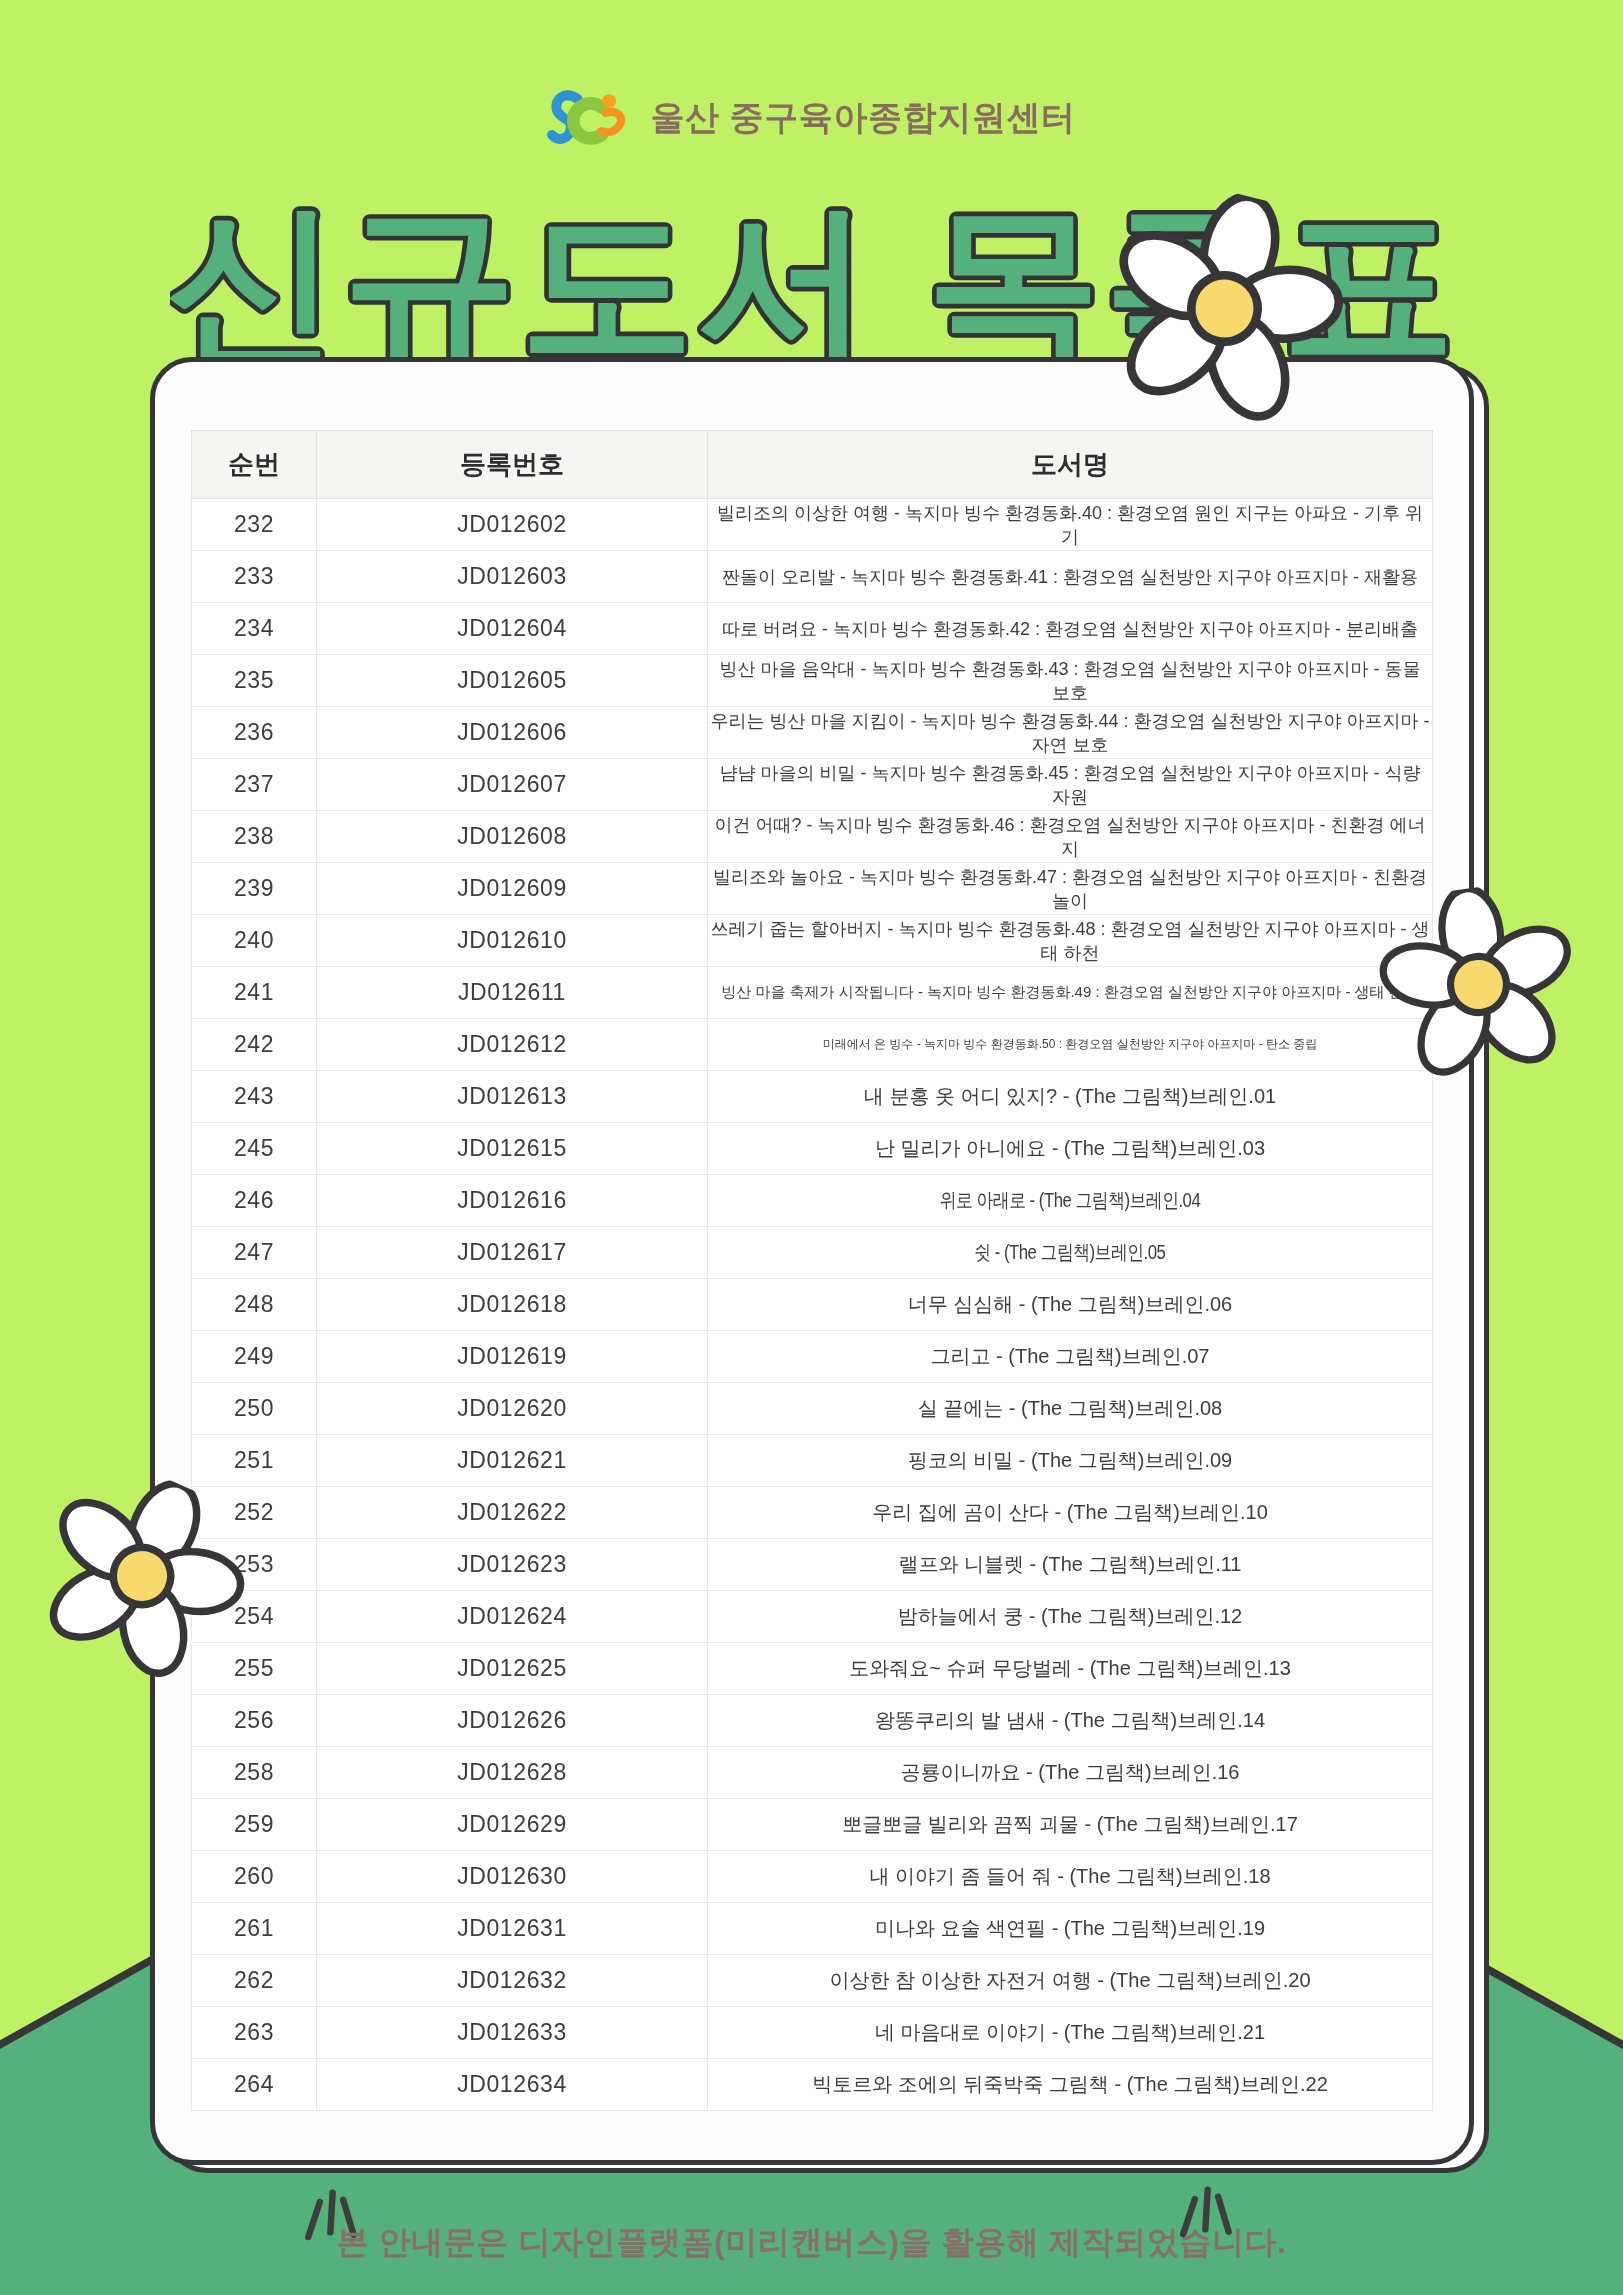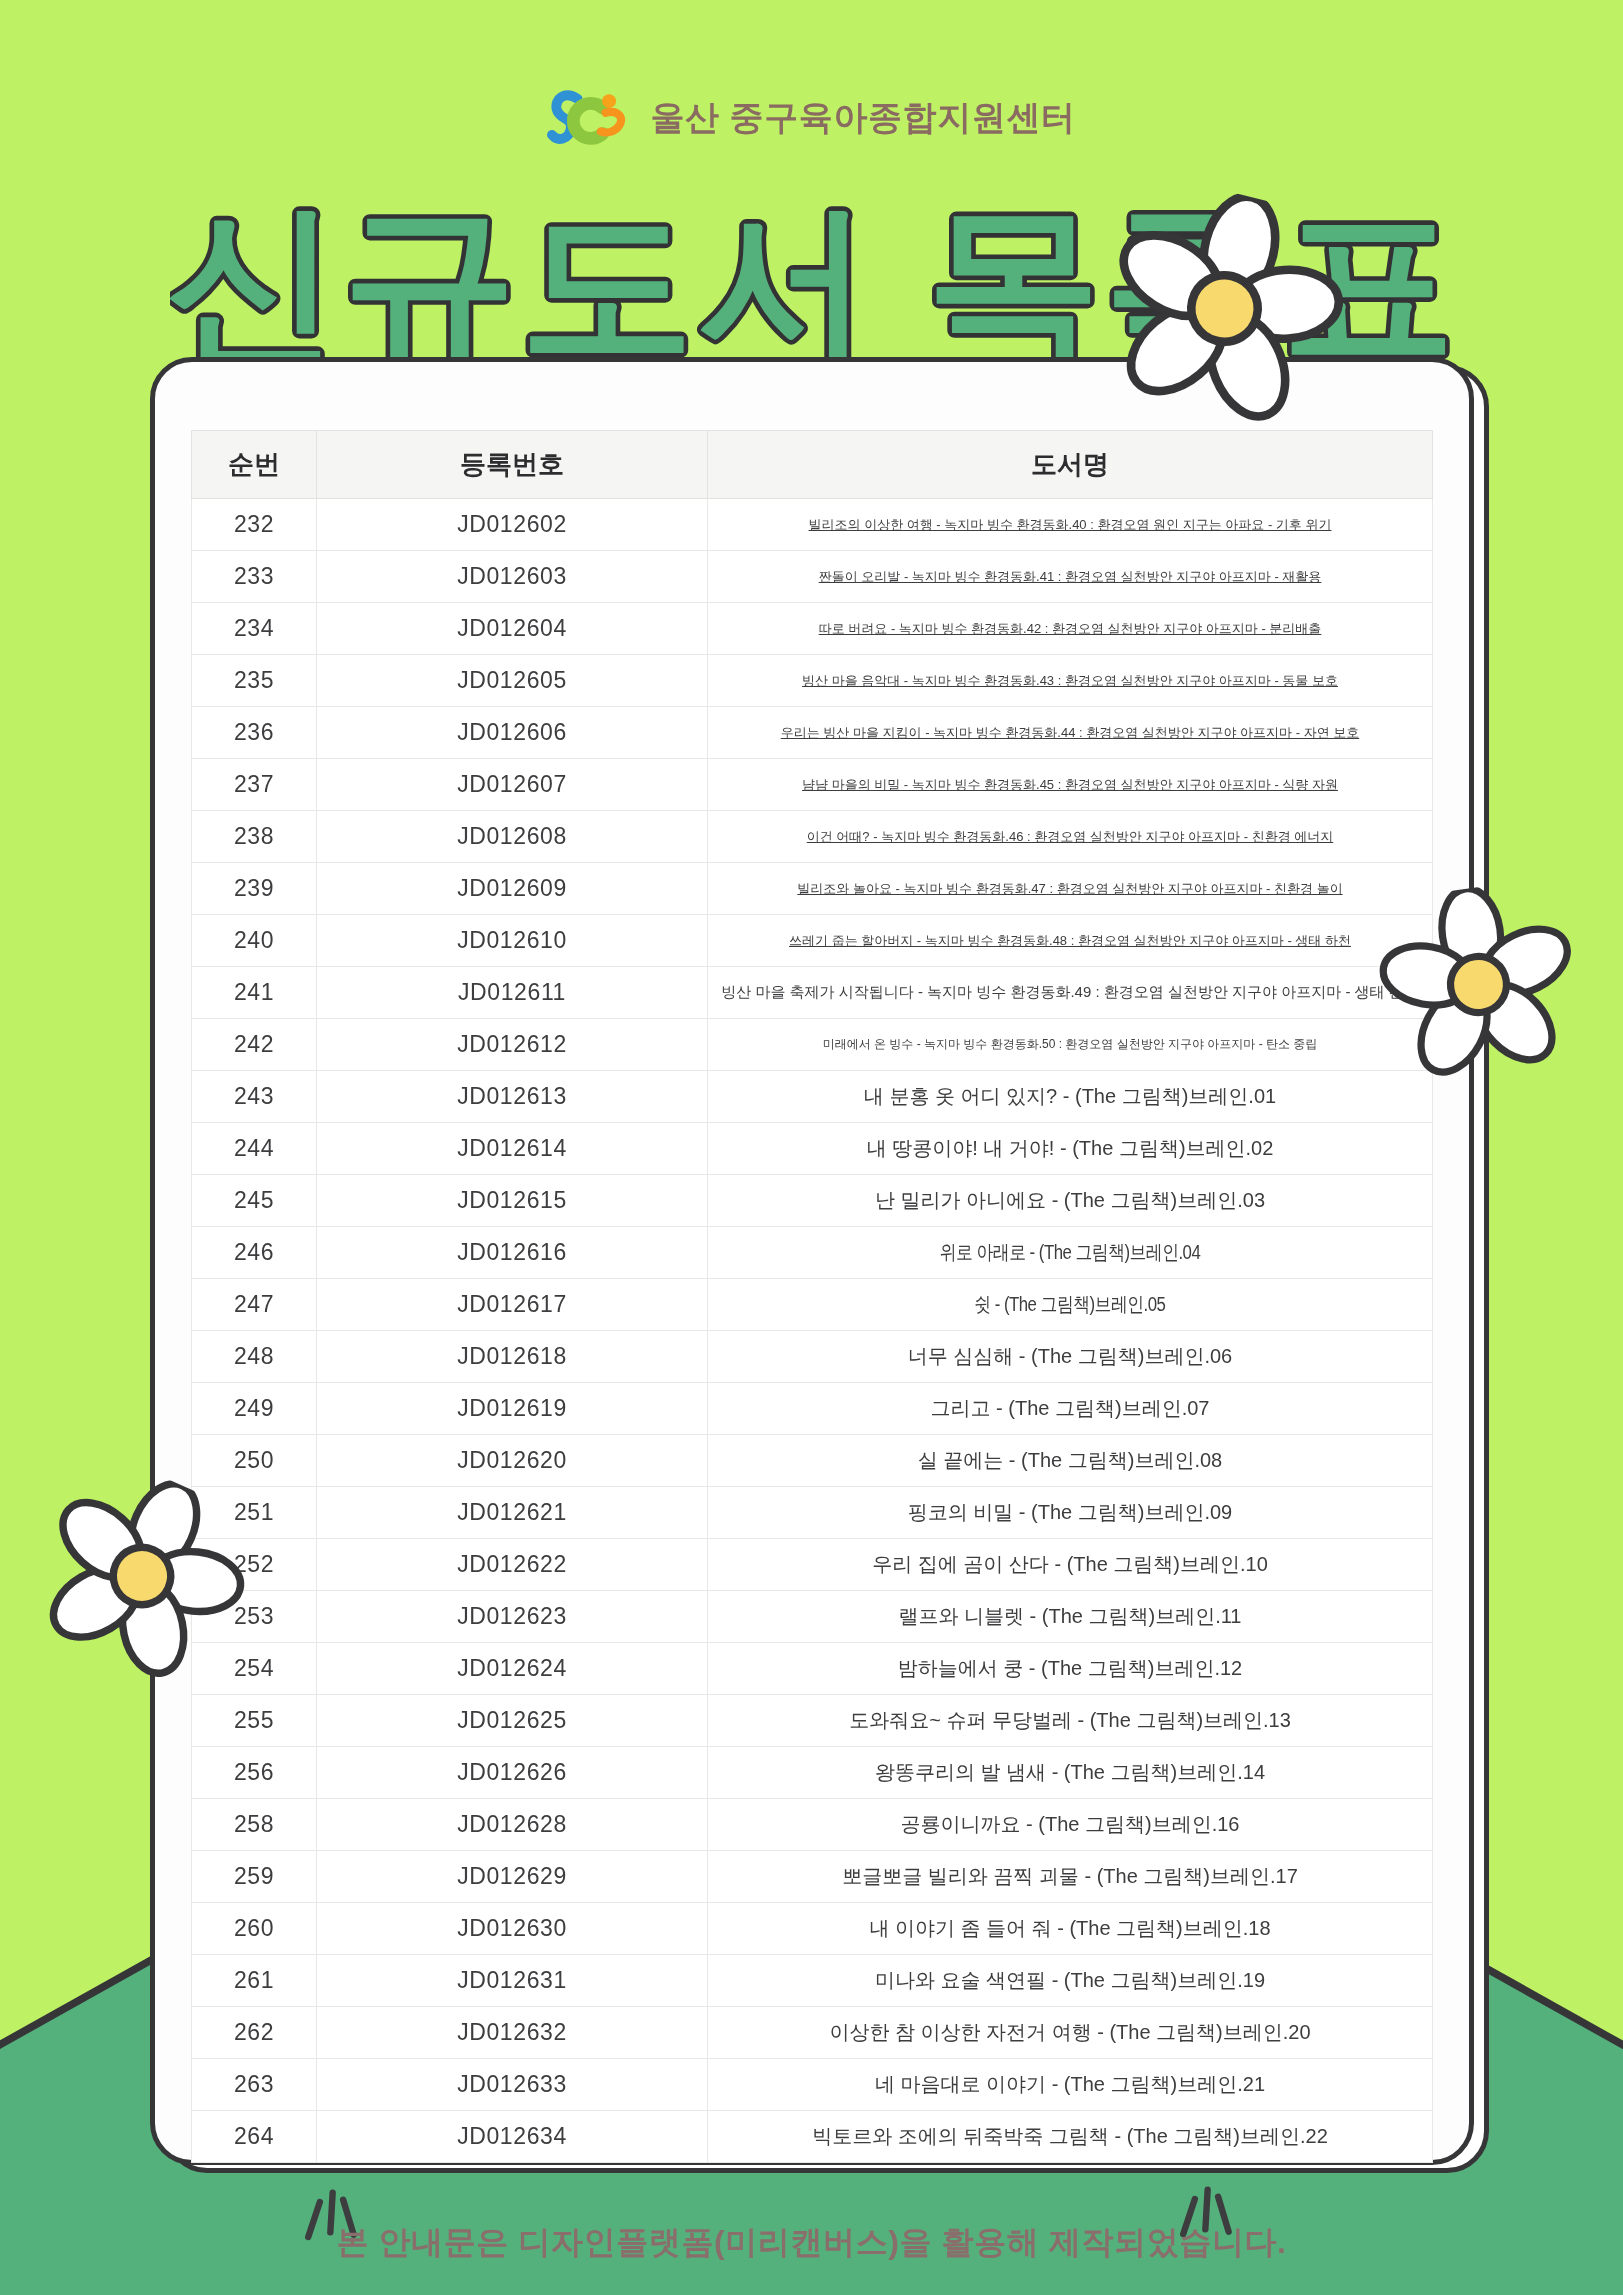--- a/index.html
+++ b/index.html
@@ -32,21 +32,21 @@
   .book-table col.c-no{width:125px;}
   .book-table col.c-reg{width:391px;}
   .book-table col.c-title{width:725px;}
   .book-table th{height:65px;background:#f5f5f4;border:1.2px solid #e2e2e0;
                  font-size:26px;font-weight:bold;color:#2d2d2f;vertical-align:middle;}
   .book-table td{height:49px;border:1.2px solid #e8e8e6;background:#ffffff;
                  text-align:center;vertical-align:middle;color:#3d3d3f;}
   td.cell-no{font-size:23px;letter-spacing:0.6px;}
   td.cell-reg{font-size:23px;letter-spacing:0.6px;}
   td.cell-title{font-size:20px;}
-  tr.env   td.cell-title{font-size:13px;text-decoration:underline;}
+  tr.env   td.cell-title{font-size:18px;}
   tr.env-sm td.cell-title{font-size:15px;}
   tr.env-xs td.cell-title{font-size:12px;}
   tr.book-cond td.cell-title span{display:inline-block;transform:scaleX(.84);transform-origin:center;letter-spacing:-0.6px;}
 
   
   .flower{position:absolute;z-index:6;}
 
   
   .footer-note{position:absolute;top:2221px;left:0;width:100%;text-align:center;
                font-size:32px;font-weight:bold;color:#8a6e6b;z-index:5;letter-spacing:0.6px;}
@@ -150,25 +150,20 @@
           <td class="cell-no"><span>242</span></td>
           <td class="cell-reg"><span>JD012612</span></td>
           <td class="cell-title"><span>미래에서 온 빙수 - 녹지마 빙수 환경동화.50 : 환경오염 실천방안 지구야 아프지마 - 탄소 중립</span></td>
         </tr>
         <tr class="book">
           <td class="cell-no"><span>243</span></td>
           <td class="cell-reg"><span>JD012613</span></td>
           <td class="cell-title"><span>내 분홍 옷 어디 있지? - (The 그림책)브레인.01</span></td>
         </tr>
         <tr class="book">
-          <td class="cell-no"><span>244</span></td>
-          <td class="cell-reg"><span>JD012614</span></td>
-          <td class="cell-title"><span>내 땅콩이야! 내 거야! - (The 그림책)브레인.02</span></td>
-        </tr>
-        <tr class="book">
           <td class="cell-no"><span>245</span></td>
           <td class="cell-reg"><span>JD012615</span></td>
           <td class="cell-title"><span>난 밀리가 아니에요 - (The 그림책)브레인.03</span></td>
         </tr>
         <tr class="book-cond">
           <td class="cell-no"><span>246</span></td>
           <td class="cell-reg"><span>JD012616</span></td>
           <td class="cell-title"><span>위로 아래로 - (The 그림책)브레인.04</span></td>
         </tr>
         <tr class="book-cond">

